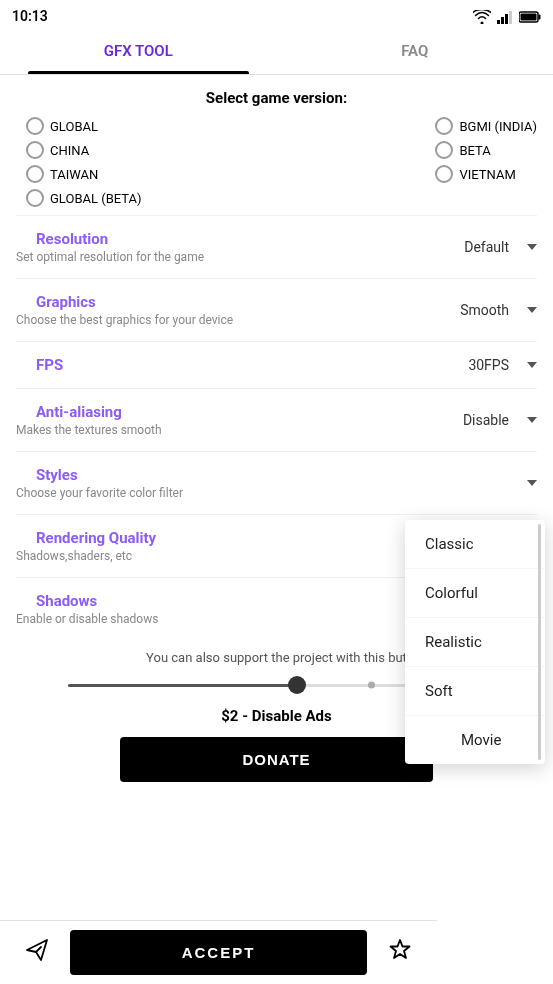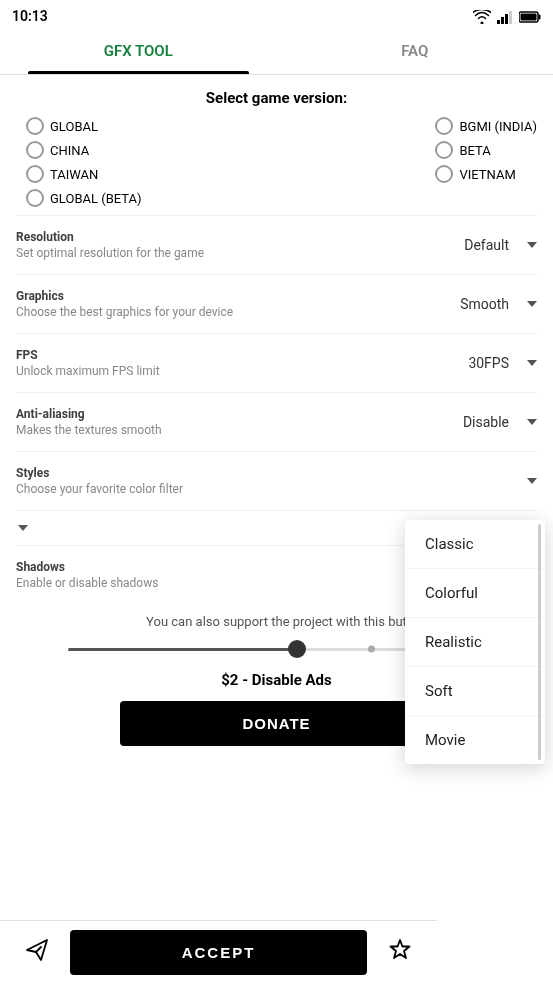--- a/index.html
+++ b/index.html
@@ -42,21 +42,21 @@
       flex: 1;
       text-align: center;
       padding: 14px 0;
       font-size: 15px;
       font-weight: 600;
       color: #888;
       position: relative;
       cursor: pointer;
     }
     .header-tab.active {
-      color: #15803d;
+      color: #6d28d9;
     }
     .header-tab.active::after {
       content: '';
       position: absolute;
       bottom: 0;
       left: 10%;
       width: 80%;
       height: 3px;
       background: #000;
       border-radius: 2px 2px 0 0;
@@ -105,23 +105,24 @@
       display: flex;
       align-items: center;
       justify-content: space-between;
       padding: 14px 0;
       border-top: 1px solid #f0f0f0;
     }
     .setting-info {
       flex: 1;
     }
     .setting-label {
-      font-size: 12px;
+      font-size: 15px;
       font-weight: 700;
-      color: #404040;
+      color: #8b5cf6;
+      margin-left: 20px;
     }
     .setting-desc {
       font-size: 12px;
       color: #888;
       margin-top: 2px;
     }
     .setting-control {
       display: flex;
       align-items: center;
       gap: 16px;
@@ -261,20 +262,21 @@
     }
     .dropdown-item {
       padding: 15px 20px;
       font-size: 15px;
       color: #222;
       cursor: pointer;
       border-bottom: 1px solid #f5f5f5;
     }
     .dropdown-item:last-child {
       border-bottom: none;
+      margin-left: 36px;
     }
     .dropdown-scrollbar {
       position: absolute;
       right: 4px;
       top: 4px;
       bottom: 4px;
       width: 3px;
       background: #ccc;
       border-radius: 2px;
     }
@@ -374,21 +376,20 @@
     </div>
     <div class="setting-control">
       <span class="setting-value">Smooth</span>
       <div class="chevron-down"></div>
     </div>
   </div>
 
   <div class="setting-row">
     <div class="setting-info">
       <div class="setting-label">FPS</div>
-      <div class="setting-desc">Unlock maximum FPS limit</div>
     </div>
     <div class="setting-control">
       <span class="setting-value">30FPS</span>
       <div class="chevron-down"></div>
     </div>
   </div>
 
   <div class="setting-row">
     <div class="setting-info">
       <div class="setting-label">Anti-aliasing</div>
@@ -405,20 +406,24 @@
       <div class="setting-label">Styles</div>
       <div class="setting-desc">Choose your favorite color filter</div>
     </div>
     <div class="setting-control">
       <span class="setting-value"></span>
       <div class="chevron-down"></div>
     </div>
   </div>
 
   <div class="setting-row">
+    <div class="setting-info">
+      <div class="setting-label">Rendering Quality</div>
+      <div class="setting-desc">Shadows,shaders, etc</div>
+    </div>
     <div class="setting-control">
       <div class="chevron-down"></div>
     </div>
   </div>
 
   <div class="setting-row">
     <div class="setting-info">
       <div class="setting-label">Shadows</div>
       <div class="setting-desc">Enable or disable shadows</div>
     </div>

